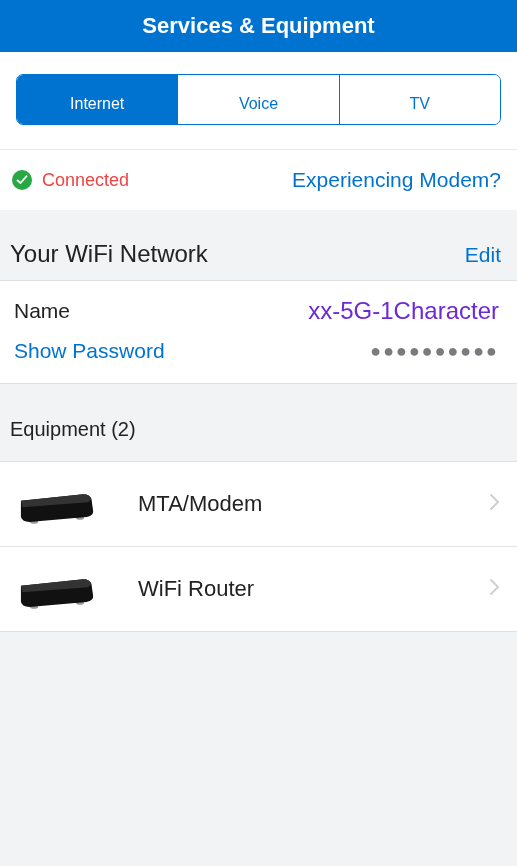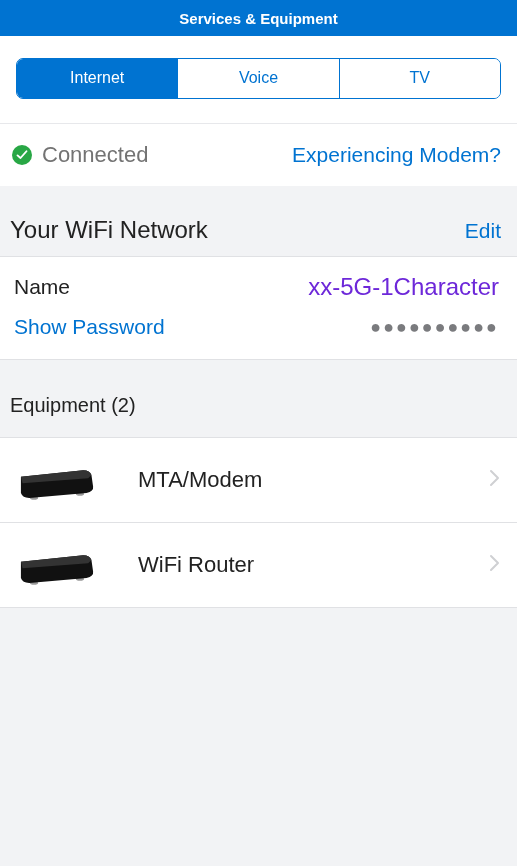--- a/index.html
+++ b/index.html
@@ -6,41 +6,41 @@
     body {
       width: 517px;
       height: 866px;
       font-family: -apple-system, BlinkMacSystemFont, "Segoe UI", Helvetica, Arial, sans-serif;
       background: #f2f3f5;
       overflow: hidden;
     }
     .header {
       background: #0073d1;
       color: #fff;
-      height: 36px;
+      height: 52px;
       display: flex;
       align-items: center;
       justify-content: center;
-      font-size: 15px;
+      font-size: 22px;
       font-weight: 600;
     }
     .tabs-wrap {
       background: #fff;
       padding: 22px 16px 24px;
     }
     .tabs {
       display: flex;
       border: 1px solid #0073d1;
       border-radius: 7px;
       overflow: hidden;
     }
     .tab {
       flex: 1;
       text-align: center;
-      padding: 10px 0 11px;
+      padding: 20px 0 11px;
       font-size: 16px;
       color: #0073d1;
       background: #fff;
       cursor: pointer;
       border-right: 1px solid #0073d1;
     }
     .tab:last-child { border-right: none; }
     .tab.active { background: #0073d1; color: #fff; }
     .status-bar {
       background: #fff;
@@ -58,21 +58,21 @@
     .check-icon {
       width: 20px; height: 20px;
       border-radius: 50%;
       background: #28a745;
       display: flex;
       align-items: center;
       justify-content: center;
       color: #fff;
       font-size: 13px;
     }
-    .status-text { font-size: 22px; color: #737373; }
+    .status-text { font-size: 18px; color: #ef4444; }
     .issues-link { font-size: 21px; color: #0073d1; cursor: pointer; }
     .section-header {
       display: flex;
       justify-content: space-between;
       align-items: baseline;
       padding: 30px 16px 12px 10px;
       background: #f2f3f5;
       border-bottom: 1px solid #e0e1e4;
     }
     .section-title { font-size: 24px; color: #222; }

